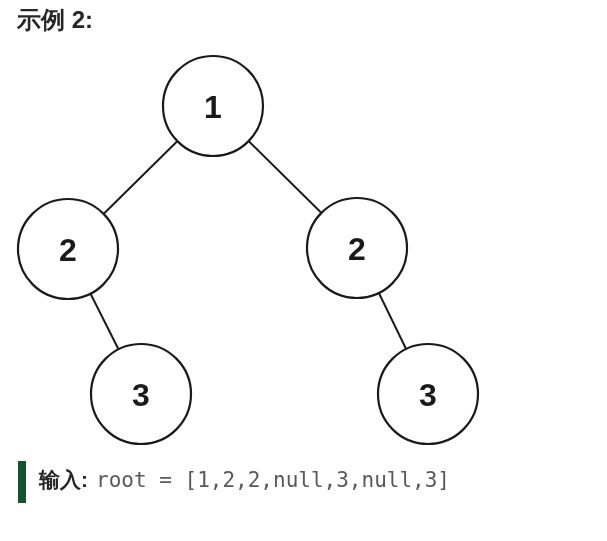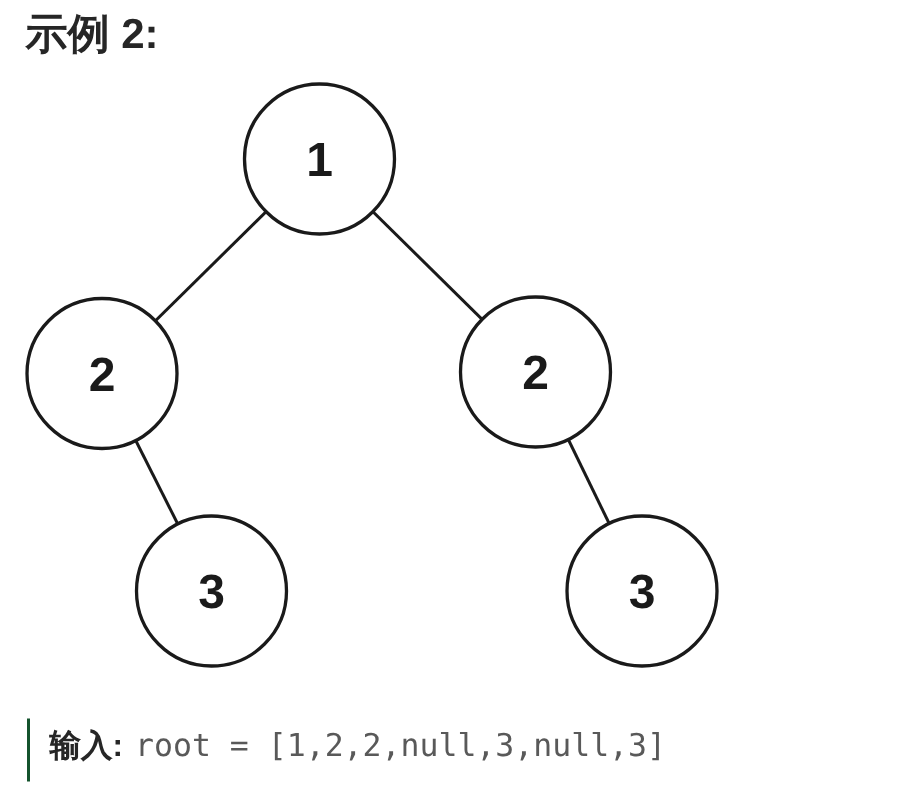--- a/index.html
+++ b/index.html
@@ -12,40 +12,40 @@
     position: relative;
     width: 607px;
     height: 541px;
     background: #ffffff;
     overflow: hidden;
   }
   .example-title {
     position: absolute;
     left: 17px;
     top: 4px;
-    font-size: 28px;
+    font-size: 24px;
     font-weight: 700;
     color: #262626;
     white-space: nowrap;
   }
   .tree-svg {
     position: absolute;
     left: 0;
     top: 0;
   }
   .tree-svg text {
     font-family: "Liberation Sans", sans-serif;
     font-size: 32px;
     font-weight: 700;
   }
   .io-block {
     position: absolute;
     left: 18px;
-    top: 479px;
-    border-left: 2px solid #14532d;
+    top: 461px;
+    border-left: 8px solid #14532d;
     padding: 5px 0 8px 13px;
   }
   .io-line {
     line-height: 27px;
     white-space: nowrap;
   }
   .io-label {
     font-size: 21px;
     font-weight: 700;
     color: #262626;

